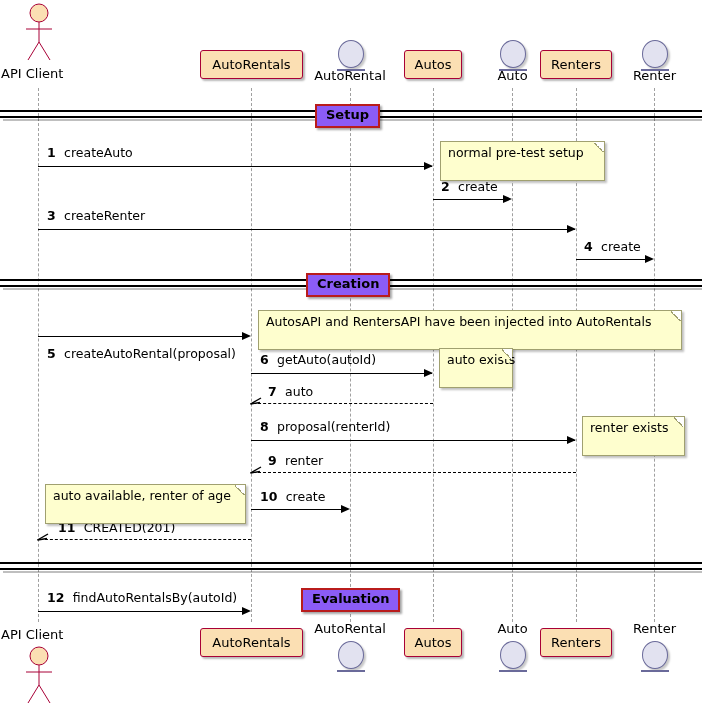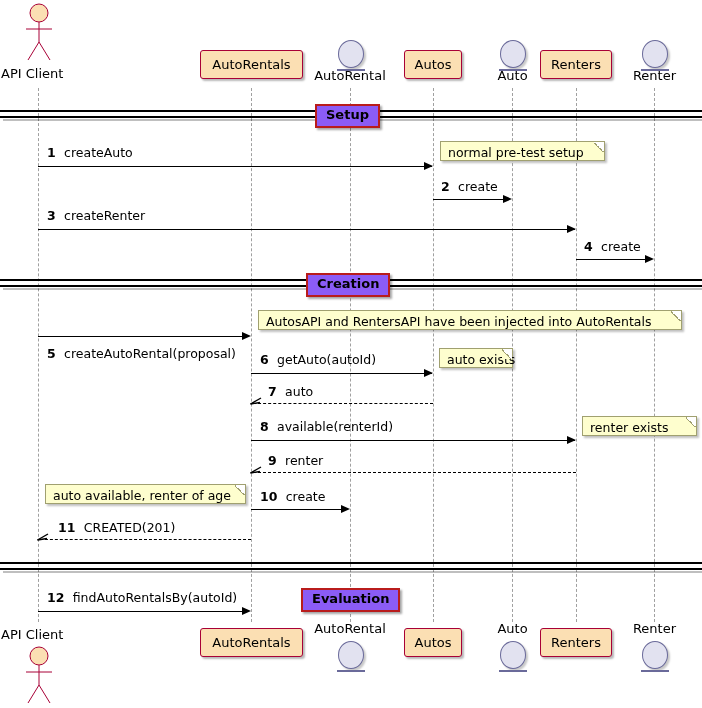--- a/index.html
+++ b/index.html
@@ -46,21 +46,21 @@
                border-left:9px solid #000;}
   .mlabel{position:absolute;font-size:12.5px;color:#000;white-space:nowrap;line-height:1;}
   .mnum{font-weight:bold;}
 
   
   .headsvg{position:absolute;}
 
   
   .note{position:absolute;background:#FEFECE;border:1px solid #A0A070;
         box-shadow:2px 2px 2px rgba(0,0,0,.25);font-size:12.5px;color:#000;
-        padding:4px 14px 0 7px;line-height:1.15;white-space:nowrap;
+        padding:4px 14px 20px 7px;line-height:1.15;white-space:nowrap;
         box-sizing:border-box;}
   .note .fold{position:absolute;right:0;top:0;width:10px;height:10px;
               background:linear-gradient(225deg,#ffffff 50%,#A0A070 50%,#A0A070 56%,#FEFECE 56%);}
 </style>
 </head>
 <body>
 
 <div id="diagram">
 
   <div class="lifeline" style="left:38px; top:88px;  height:534px;"></div>
@@ -173,21 +173,21 @@
     <span>auto</span>
   </div>
   <div class="msgline dotted" style="left:253px;top:403px;width:180px;"></div>
   <svg class="headsvg" style="left:249px;top:395px;" width="14" height="12" viewBox="0 0 14 12">
     <path d="M1.5,9 L12,3" stroke="#000" stroke-width="1.4" fill="none"></path>
     <path d="M1.5,9 L11,7.5" stroke="#000" stroke-width="1.4" fill="none"></path>
   </svg>
 
   <div class="mlabel" style="left:260px;top:421px;">
     <span class="mnum">8&nbsp;</span>
-    <span>available(renterId)</span>
+    <span>proposal(renterId)</span>
   </div>
   <div class="msgline" style="left:251px;top:440px;width:324px;"></div>
   <div class="arrow solid" style="left:567px;top:436px;"></div>
 
   <div class="mlabel" style="left:268px;top:455px;text-align:center;">
     <span class="mnum">9&nbsp;</span>
     <span>renter</span>
   </div>
   <div class="msgline dotted" style="left:253px;top:472px;width:323px;"></div>
   <svg class="headsvg" style="left:249px;top:464px;" width="14" height="12" viewBox="0 0 14 12">
@@ -234,21 +234,21 @@
   <div class="note" style="left:258px;top:310px;width:424px;">
     <span>AutosAPI and RentersAPI have been injected into AutoRentals</span>
     <span class="fold"></span>
   </div>
 
   <div class="note" style="left:439px;top:348px;width:74px;">
     <span>auto exists</span>
     <span class="fold"></span>
   </div>
 
-  <div class="note" style="left:582px;top:416px;width:115px;">
+  <div class="note" style="left:582px;top:416px;width:103px;">
     <span>renter exists</span>
     <span class="fold"></span>
   </div>
 
   <div class="note" style="left:45px;top:484px;width:201px;">
     <span>auto available, renter of age</span>
     <span class="fold"></span>
   </div>
 
   <div class="alabel" style="left:1px;top:627px;">API Client</div>

